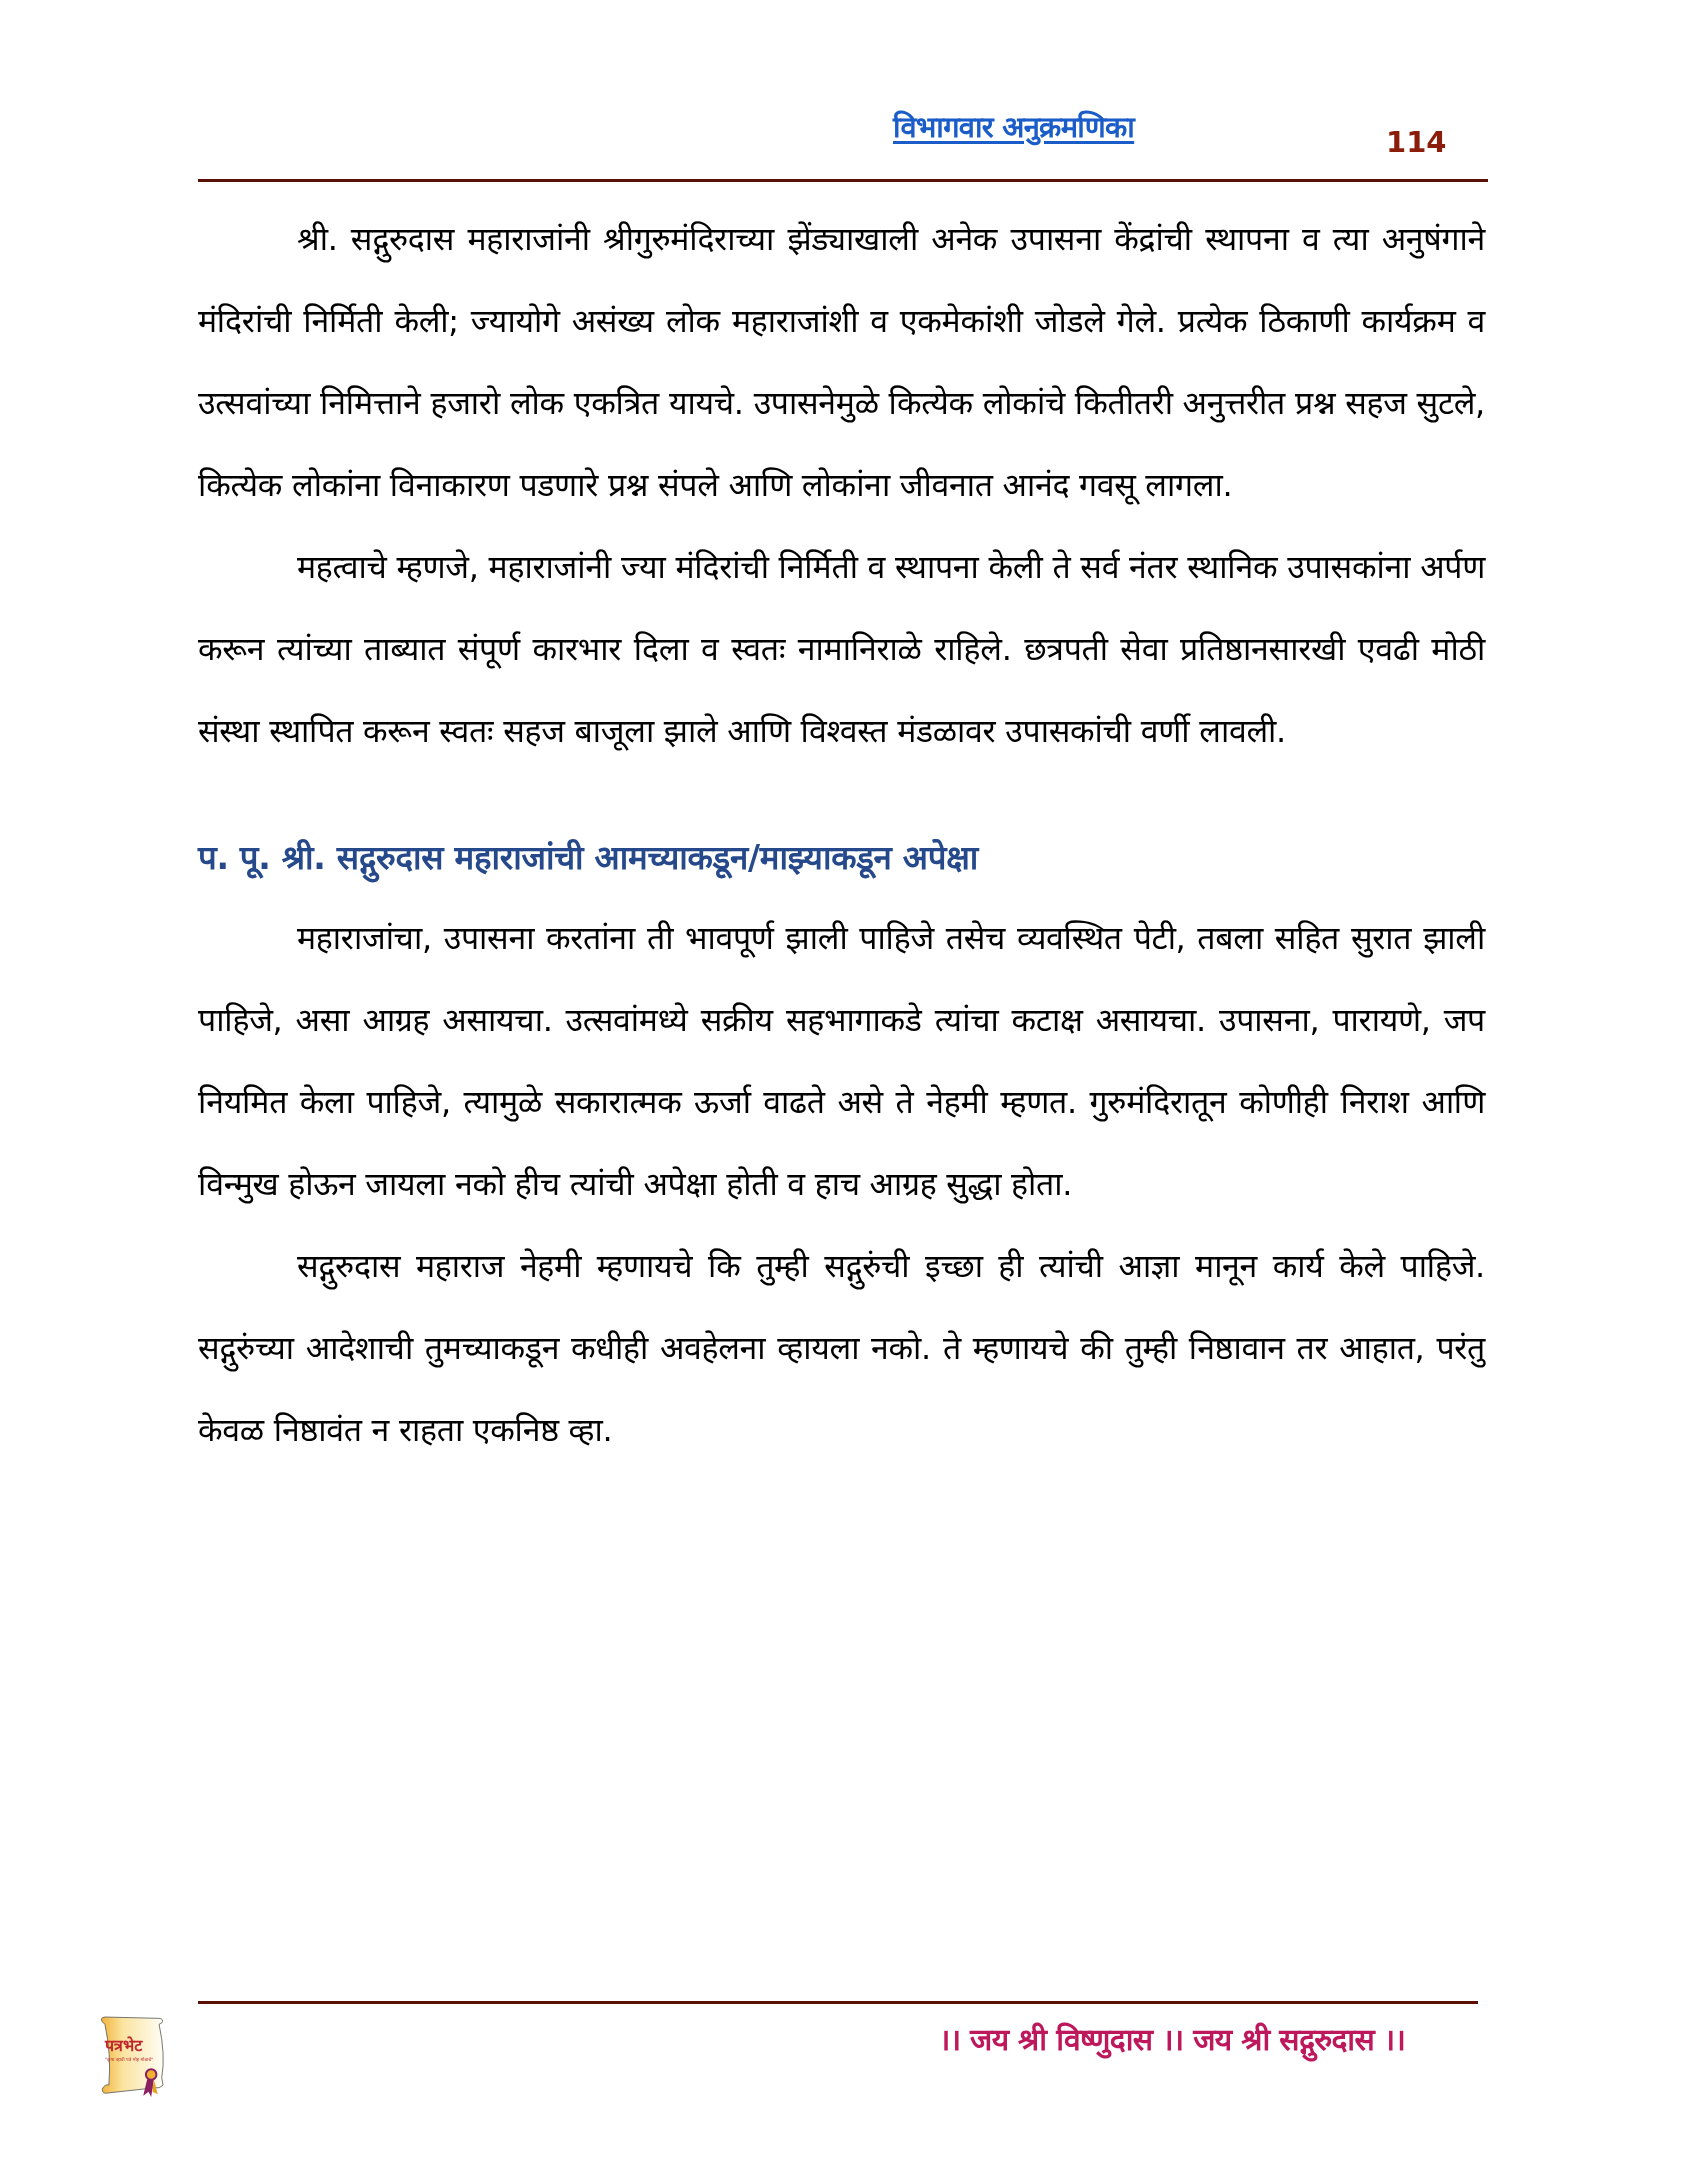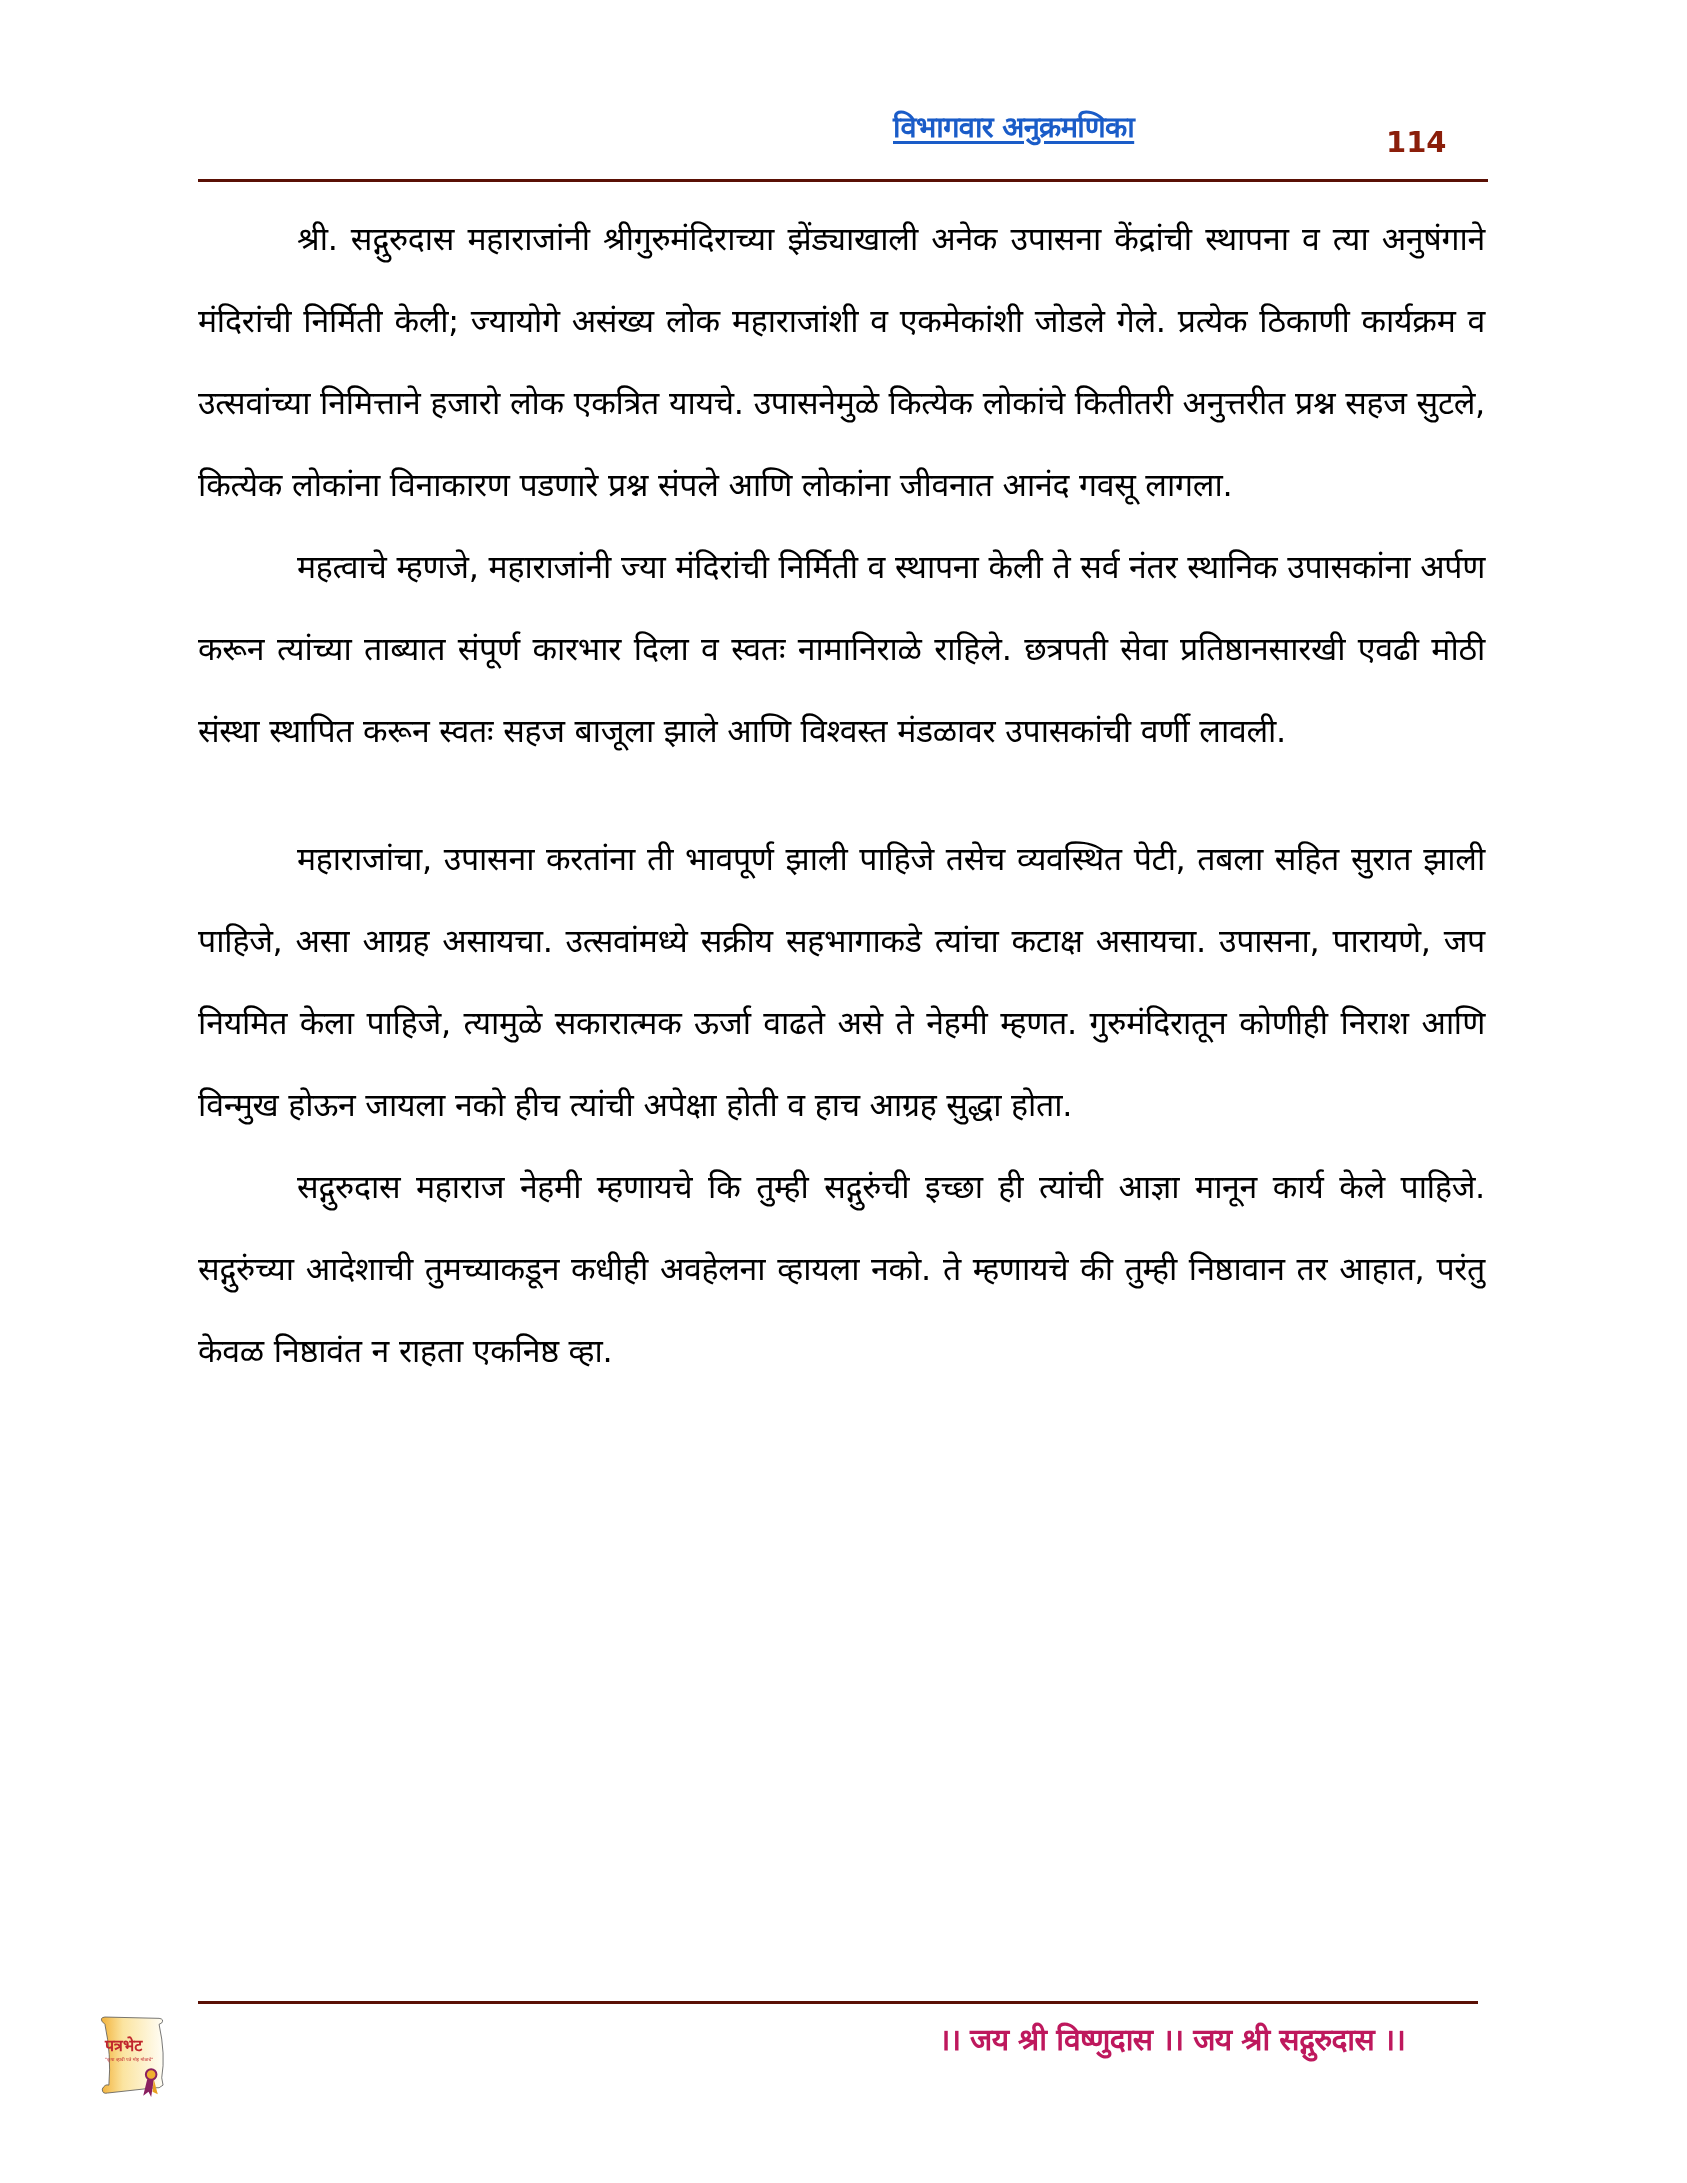--- a/index.html
+++ b/index.html
@@ -41,20 +41,21 @@
 <div class="header">
   <a class="hdr-link">विभागवार अनुक्रमणिका</a>
   <div class="hdr-page">114</div>
 </div>
 <div class="rule top"></div>
 
 <div class="body">
   <p class="para indent">श्री. सद्गुरुदास महाराजांनी श्रीगुरुमंदिराच्या झेंड्याखाली अनेक उपासना केंद्रांची स्थापना व त्या अनुषंगाने मंदिरांची निर्मिती केली; ज्यायोगे असंख्य लोक महाराजांशी व एकमेकांशी जोडले गेले. प्रत्येक ठिकाणी कार्यक्रम व उत्सवांच्या निमित्ताने हजारो लोक एकत्रित यायचे. उपासनेमुळे कित्येक लोकांचे कितीतरी अनुत्तरीत प्रश्न सहज सुटले, कित्येक लोकांना विनाकारण पडणारे प्रश्न संपले आणि लोकांना जीवनात आनंद गवसू लागला.</p>
   <p class="para indent">महत्वाचे म्हणजे, महाराजांनी ज्या मंदिरांची निर्मिती व स्थापना केली ते सर्व नंतर स्थानिक उपासकांना अर्पण करून त्यांच्या ताब्यात संपूर्ण कारभार दिला व स्वतः नामानिराळे राहिले. छत्रपती सेवा प्रतिष्ठानसारखी एवढी मोठी संस्था स्थापित करून स्वतः सहज बाजूला झाले आणि विश्वस्त मंडळावर उपासकांची वर्णी लावली.</p>
   <div class="section-gap"></div>
+  <h2 class="section-heading">प. पू. श्री. सद्गुरुदास महाराजांची आमच्याकडून/माझ्याकडून अपेक्षा</h2>
   <p class="para indent">महाराजांचा, उपासना करतांना ती भावपूर्ण झाली पाहिजे तसेच व्यवस्थित पेटी, तबला सहित सुरात झाली पाहिजे, असा आग्रह असायचा. उत्सवांमध्ये सक्रीय सहभागाकडे त्यांचा कटाक्ष असायचा. उपासना, पारायणे, जप नियमित केला पाहिजे, त्यामुळे सकारात्मक ऊर्जा वाढते असे ते नेहमी म्हणत. गुरुमंदिरातून कोणीही निराश आणि विन्मुख होऊन जायला नको हीच त्यांची अपेक्षा होती व हाच आग्रह सुद्धा होता.</p>
   <p class="para indent">सद्गुरुदास महाराज नेहमी म्हणायचे कि तुम्ही सद्गुरुंची इच्छा ही त्यांची आज्ञा मानून कार्य केले पाहिजे. सद्गुरुंच्या आदेशाची तुमच्याकडून कधीही अवहेलना व्हायला नको. ते म्हणायचे की तुम्ही निष्ठावान तर आहात, परंतु केवळ निष्ठावंत न राहता एकनिष्ठ व्हा.</p>
 </div>
 
 <div class="rule bottom"></div>
 
 <div class="logo">
   <svg width="76" height="86" viewBox="0 0 115 130">
     <defs>
       <linearGradient id="scrollg" x1="0" x2="1" y1="0" y2="0">

